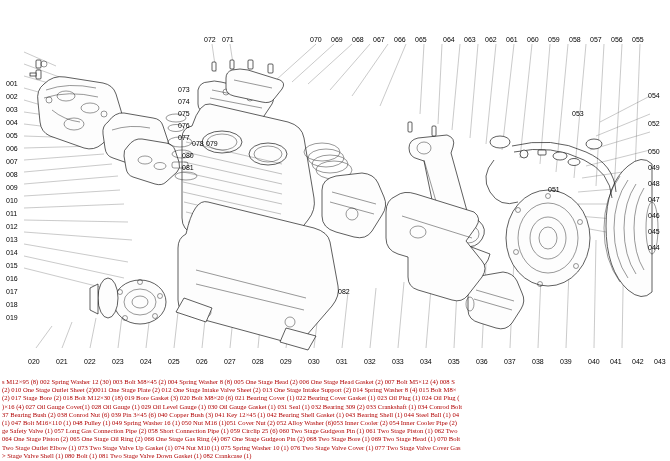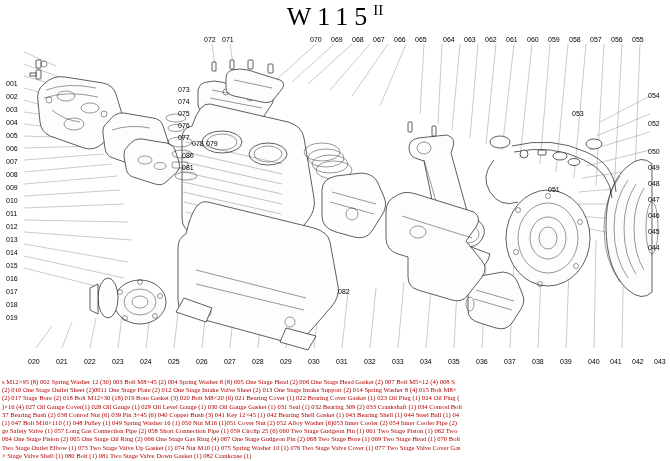--- a/index.html
+++ b/index.html
@@ -25,23 +25,20 @@
     font-family:"Liberation Serif",serif;font-size:6.6px;line-height:8.2px;
     color:#b00000;text-align:justify;
   }
   .parts div{white-space:nowrap;overflow:hidden;}
 </style>
 </head>
 <body>
 
 <div id="root">
 
-  <div class="title">
-    <span>W115</span><span class="sup">II</span>
-  </div>
 
   <svg id="art" viewBox="0 0 670 330" xmlns="http://www.w3.org/2000/svg">
     <defs>
       <style>
         .s{fill:none;stroke:#1a1a1a;stroke-width:0.7;}
         .sf{fill:#fdfdfd;stroke:#1a1a1a;stroke-width:0.7;}
         .t{fill:none;stroke:#1a1a1a;stroke-width:0.45;}
         .ld{fill:none;stroke:#666;stroke-width:0.35;}
         .hatch{fill:none;stroke:#333;stroke-width:0.3;}
       </style>

